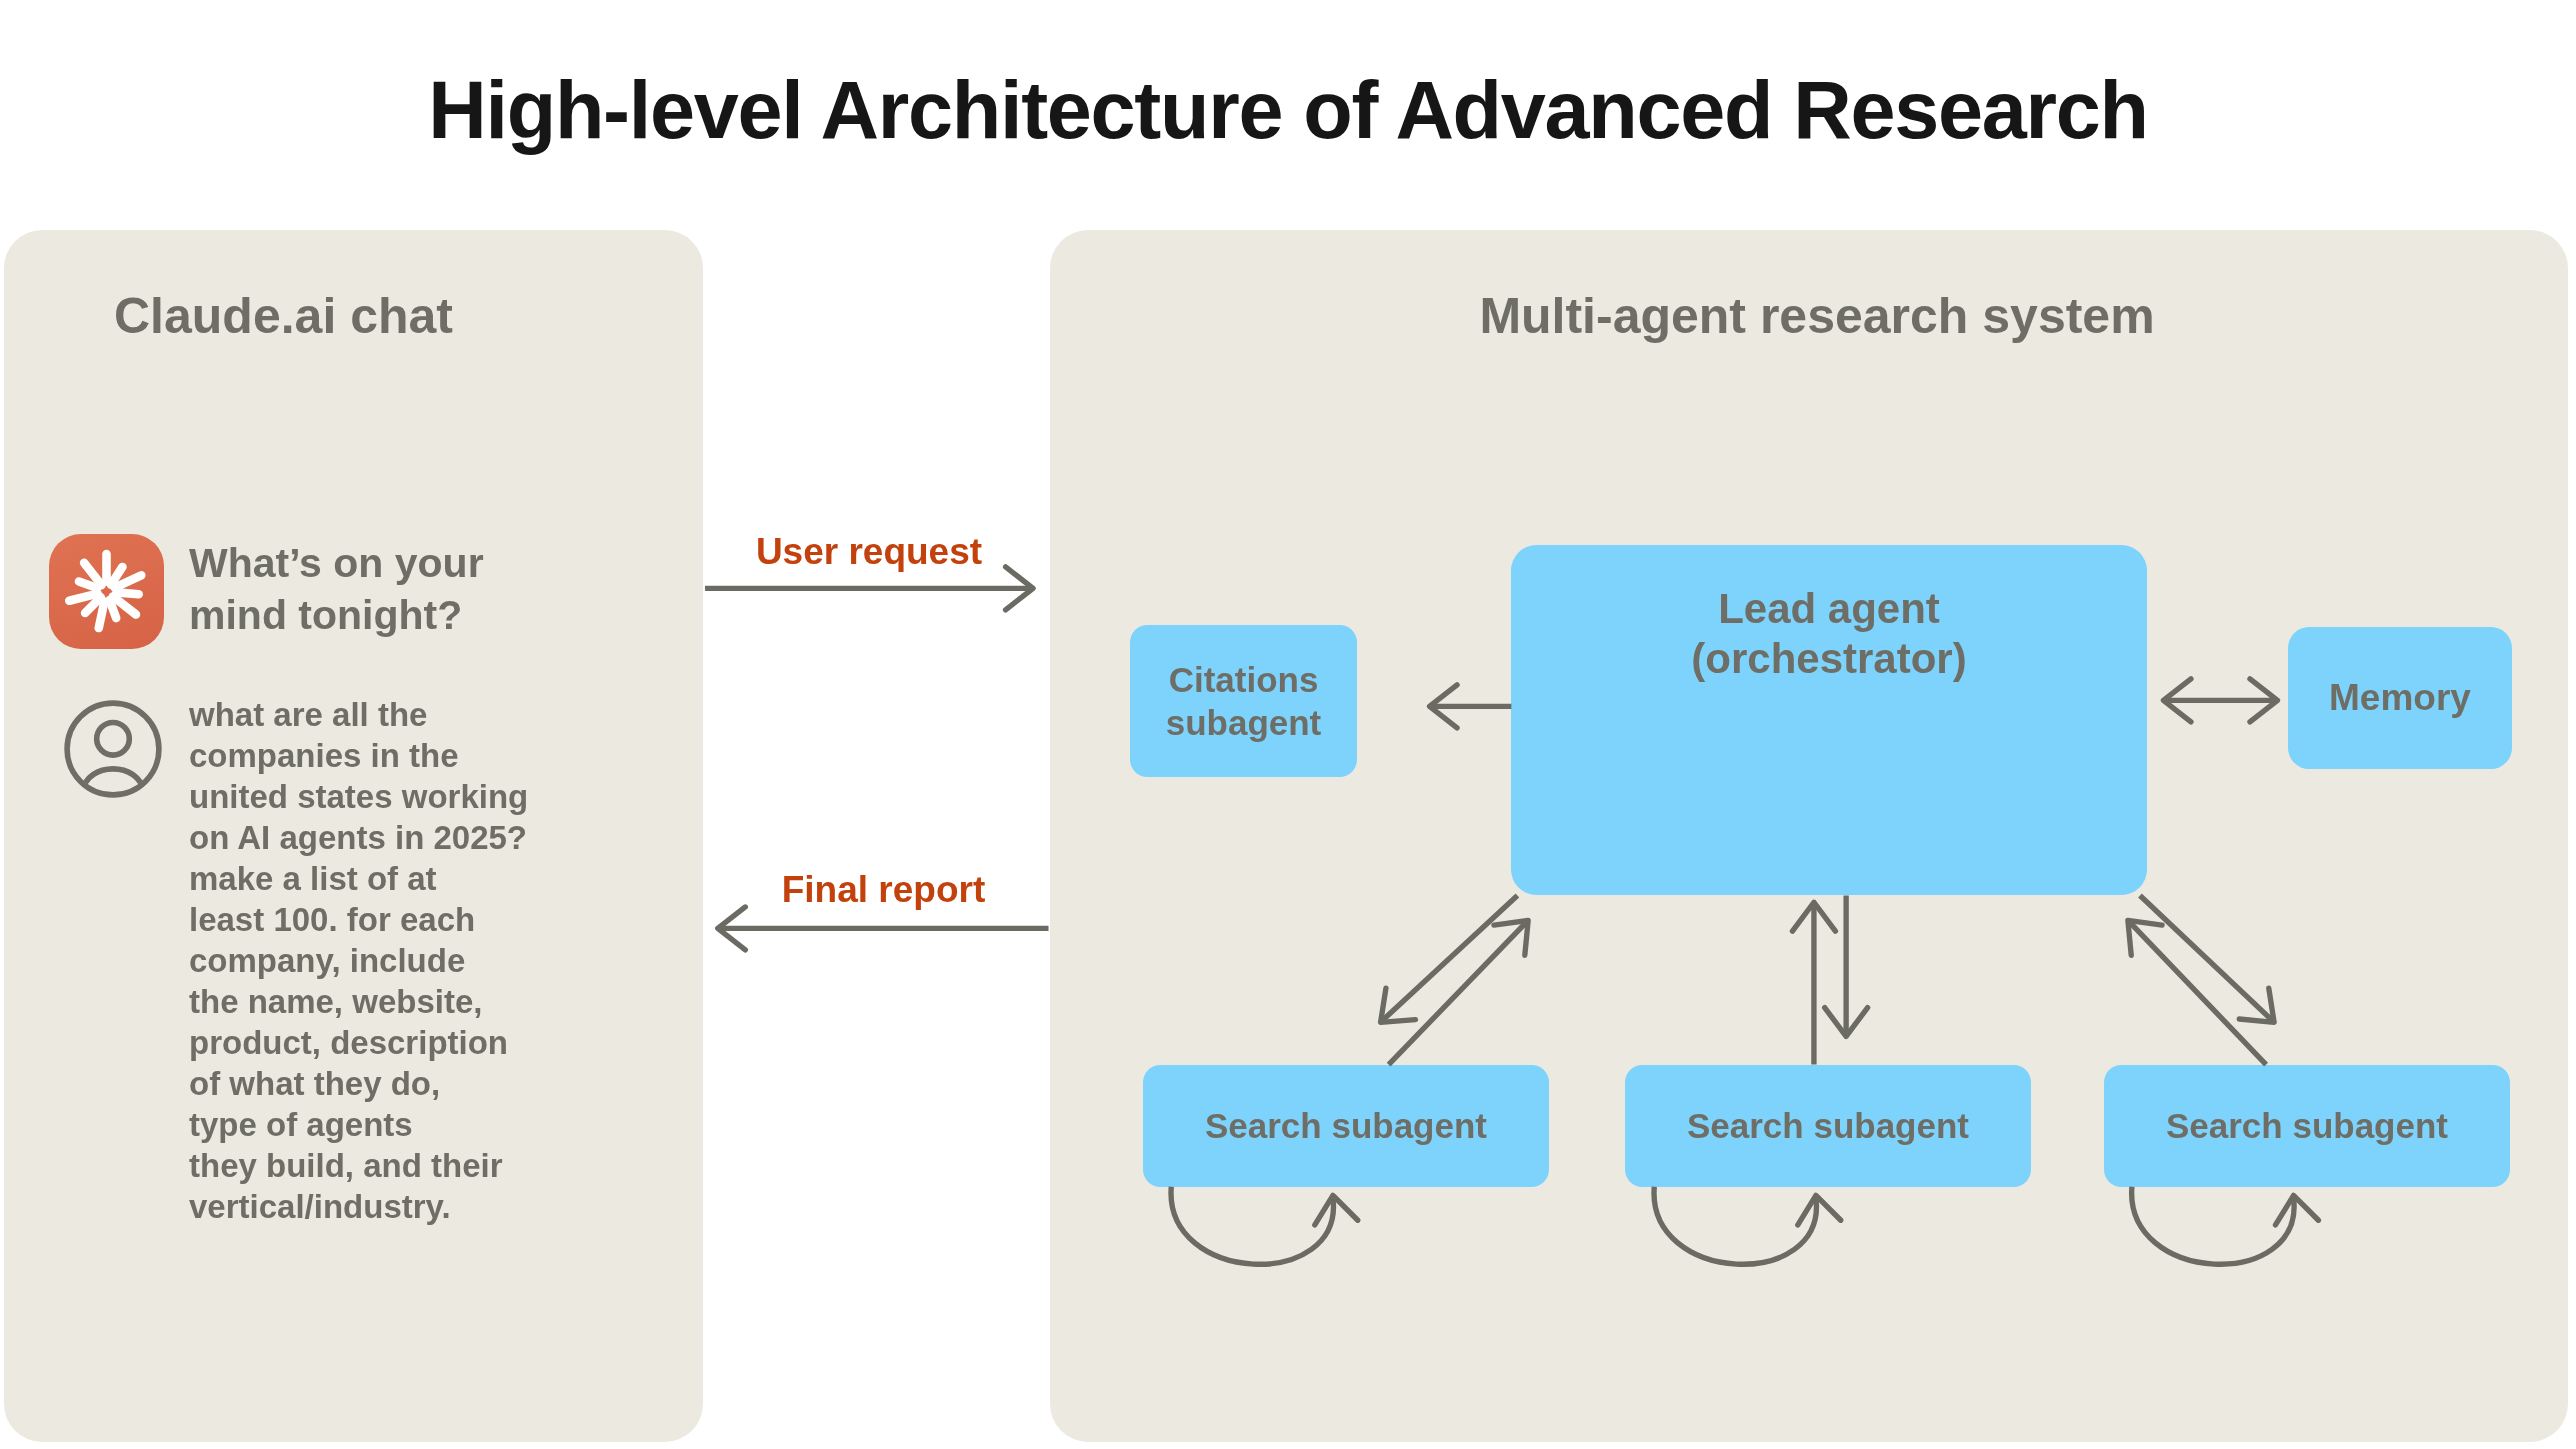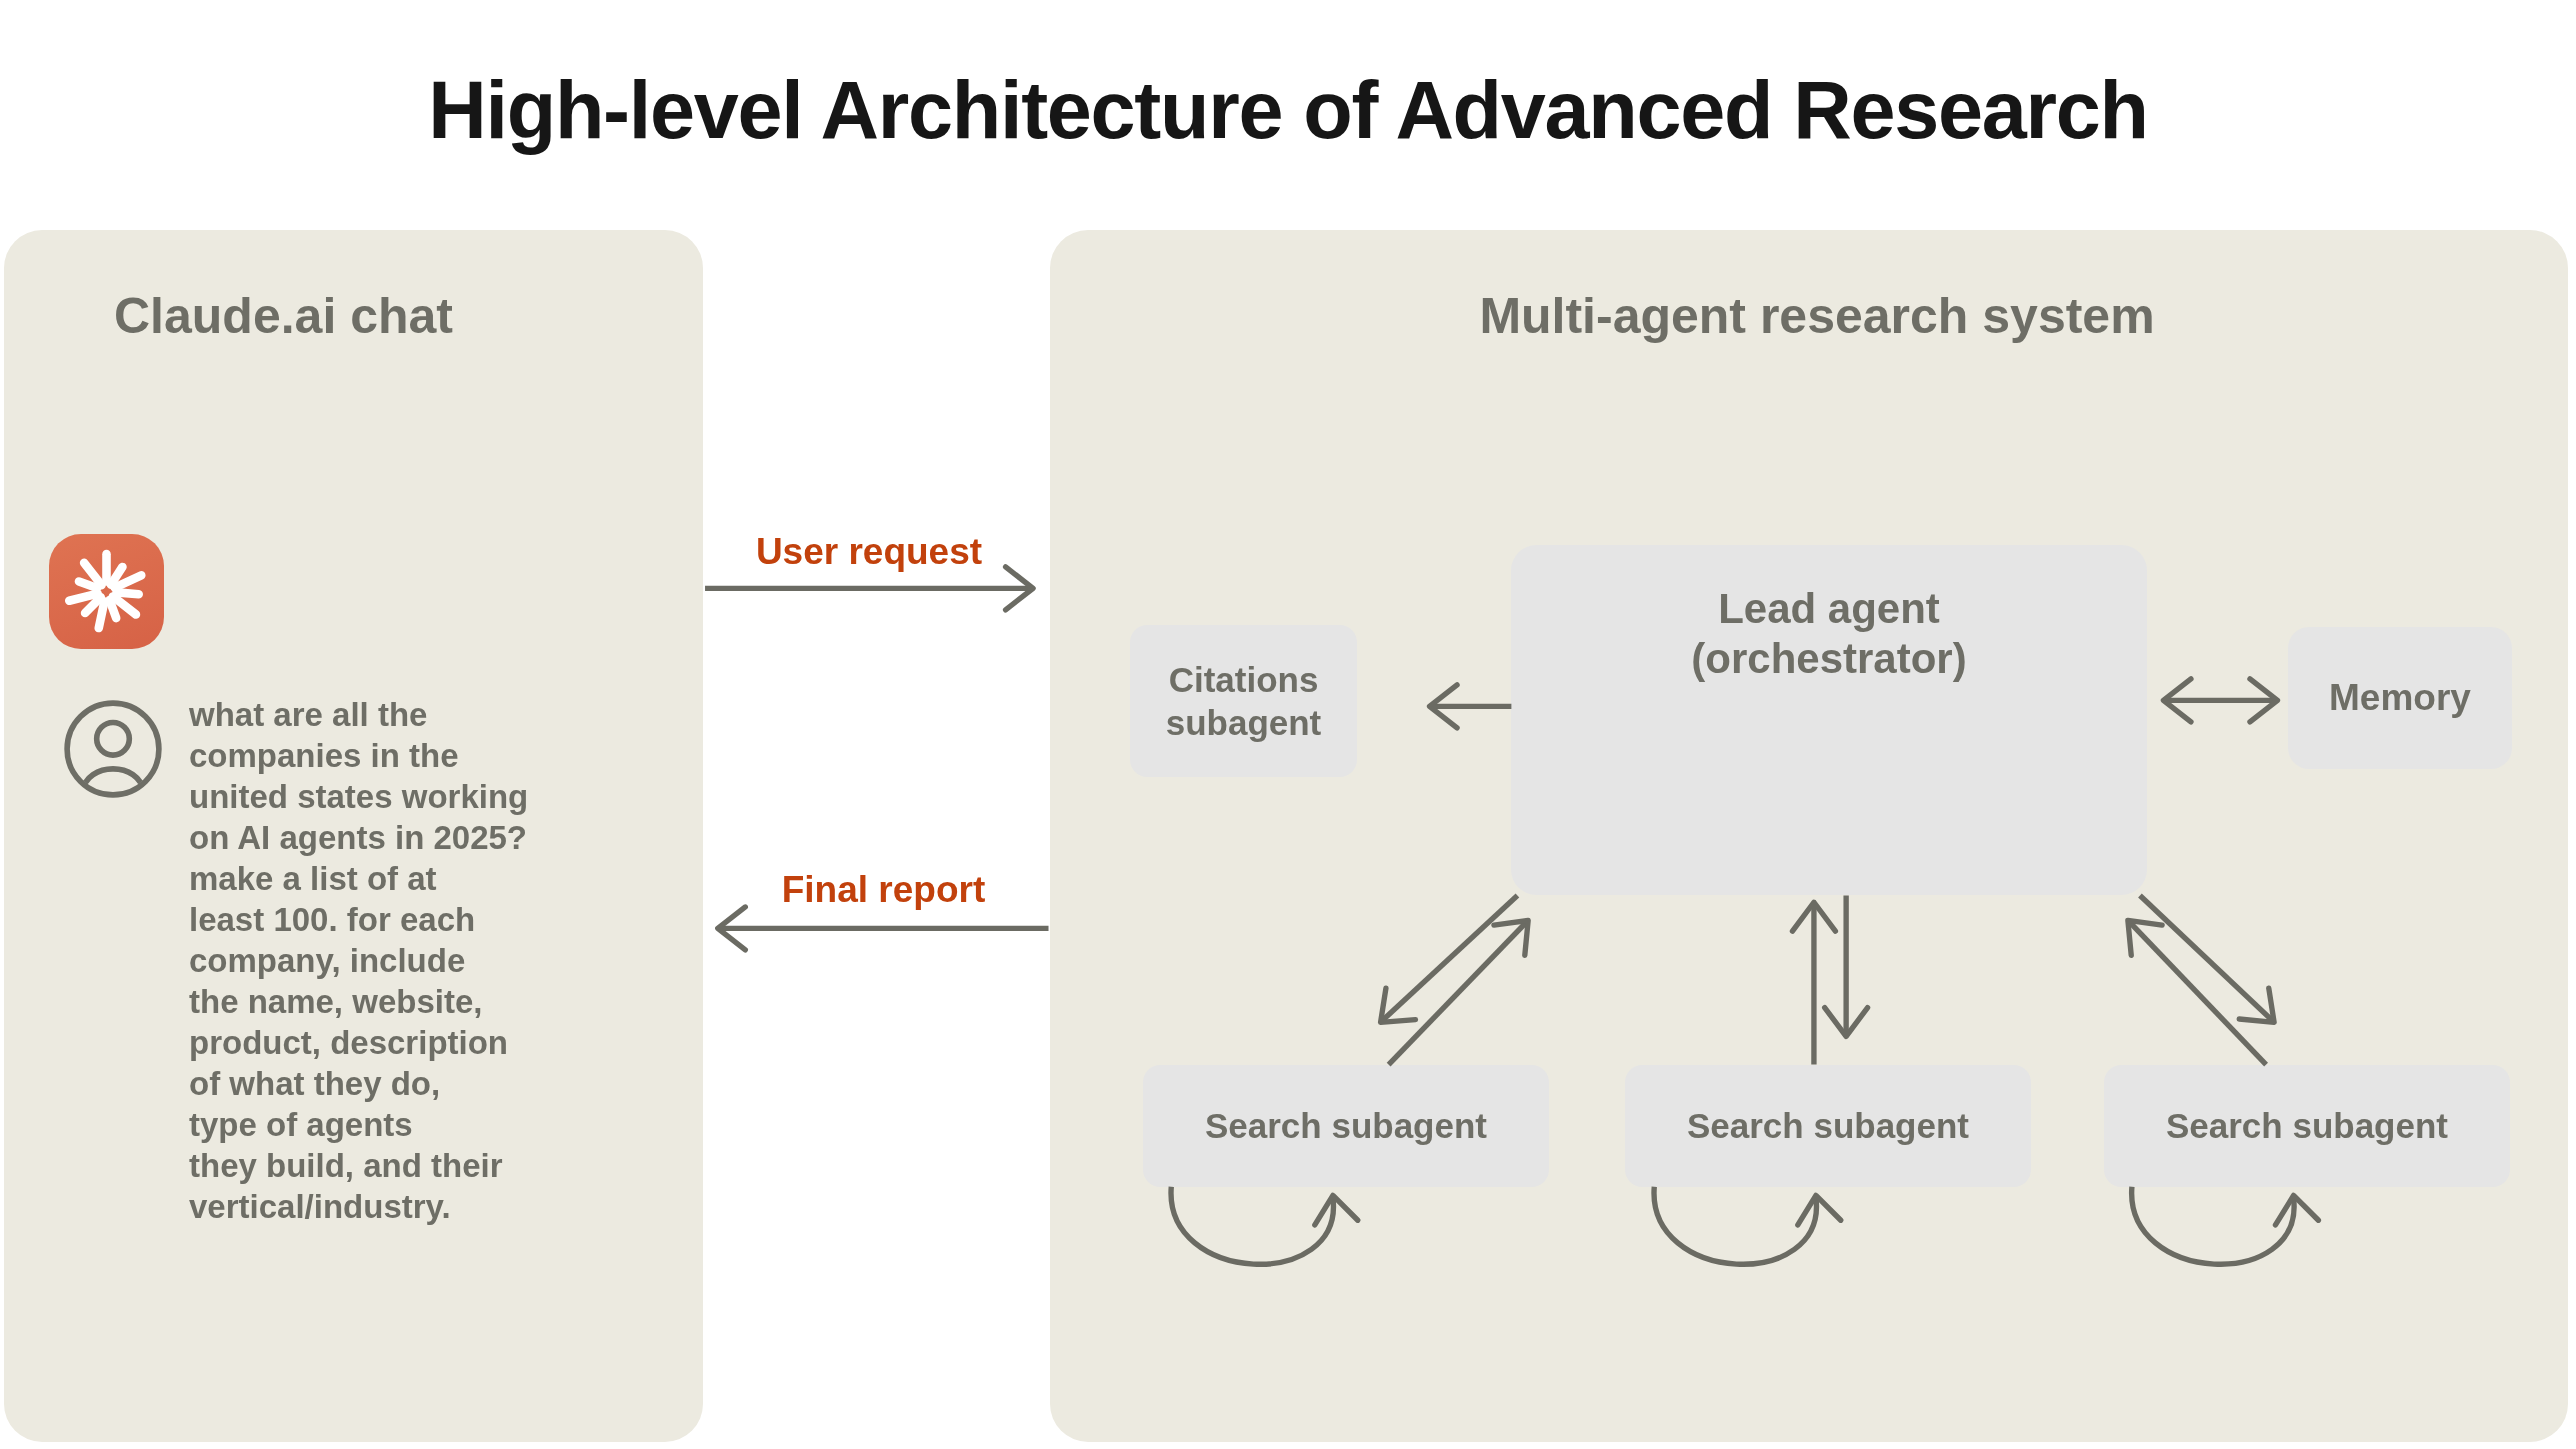--- a/index.html
+++ b/index.html
@@ -84,21 +84,21 @@
     font-weight: bold;
     color: #c2410c;
     text-align: center;
     white-space: nowrap;
   }
   .label-user-request { left: 705px; top: 531px;  width: 328px; }
   .label-final-report { left: 718px; top: 869px; width: 331px; }
 
   .bluebox {
     position: absolute;
-    background: #e5e5e5;
+    background: #7dd3fc;
     color: #6e6e66;
     font-weight: bold;
     display: flex;
     flex-direction: column;
     align-items: center;
     justify-content: center;
     text-align: center;
     white-space: pre-line;
   }
   .lead-agent {
@@ -148,20 +148,22 @@
         <line x1="50" y1="41" x2="50" y2="22" transform="rotate(160 50 50)"></line>
         <line x1="50" y1="40" x2="50" y2="13" transform="rotate(192 50 50)"></line>
         <line x1="50" y1="42" x2="50" y2="20" transform="rotate(225 50 50)"></line>
         <line x1="50" y1="41" x2="50" y2="12" transform="rotate(256 50 50)"></line>
         <line x1="50" y1="40" x2="50" y2="21" transform="rotate(290 50 50)"></line>
         <line x1="50" y1="42" x2="50" y2="14" transform="rotate(322 50 50)"></line>
       </g>
     </svg>
   </div>
 
+  <div class="assistant-prompt">What’s on your
+mind tonight?</div>
 
   <div class="avatar">
     <svg viewBox="0 0 100 100" aria-hidden="true">
       <defs>
           <clipPath id="avclip">
             <circle cx="50" cy="50" r="42.5"></circle>
           </clipPath>
         </defs>
       <g fill="none" stroke="#6e6e66" stroke-width="5.5">
         <circle cx="50" cy="50" r="45"></circle>

